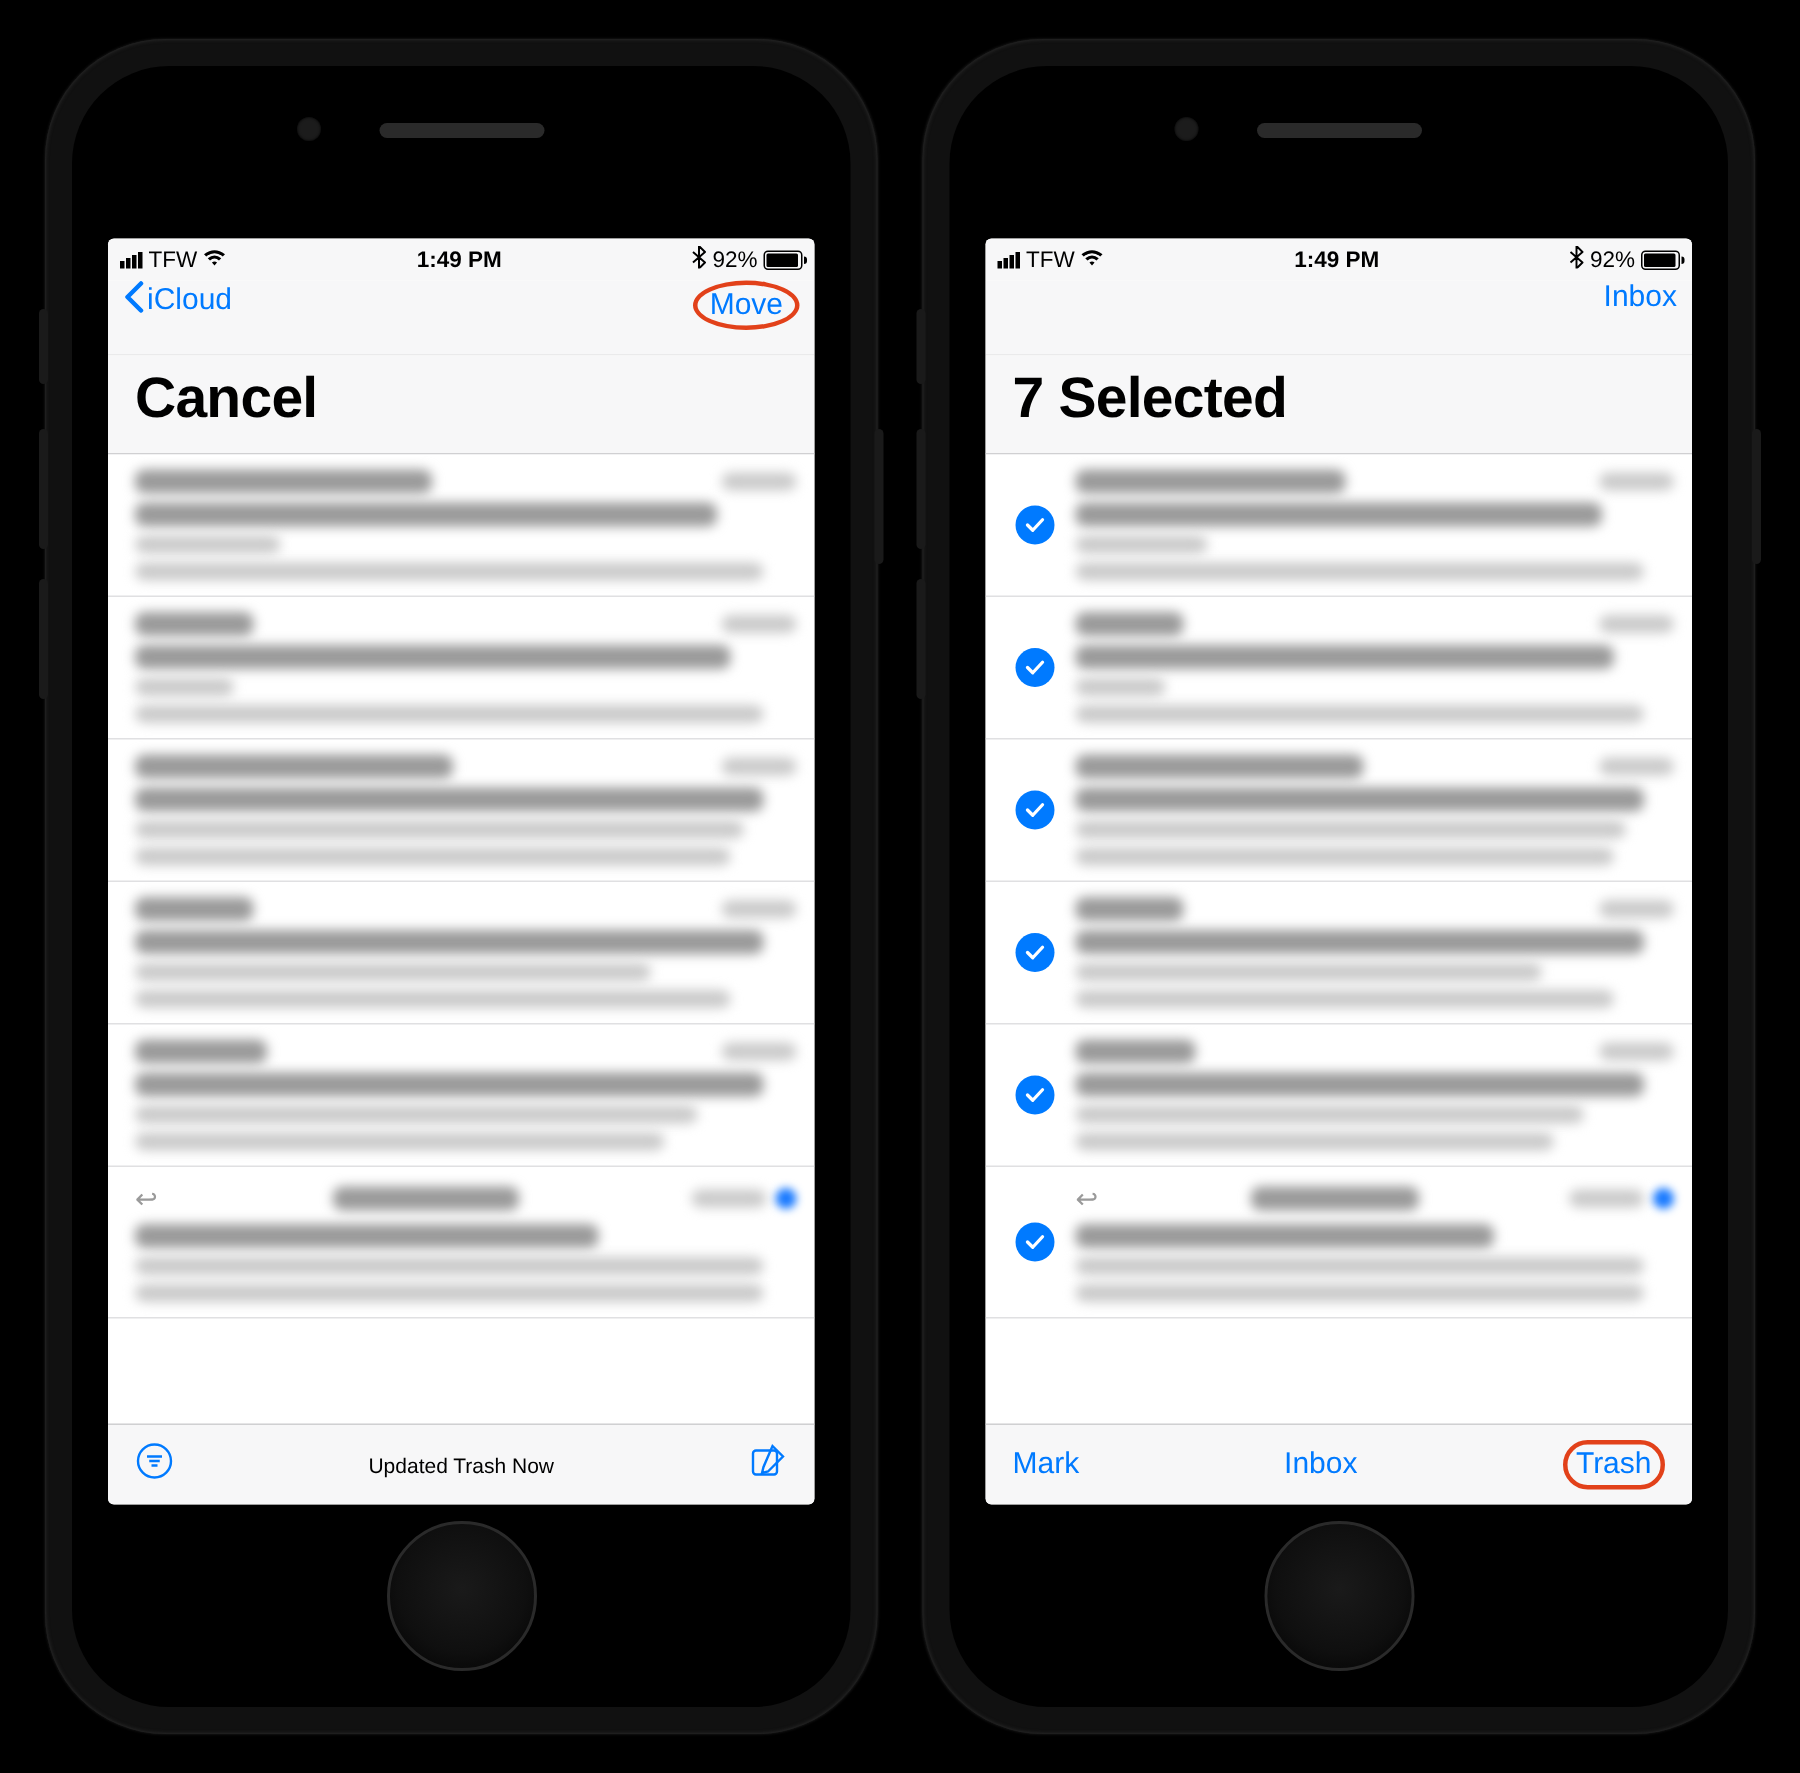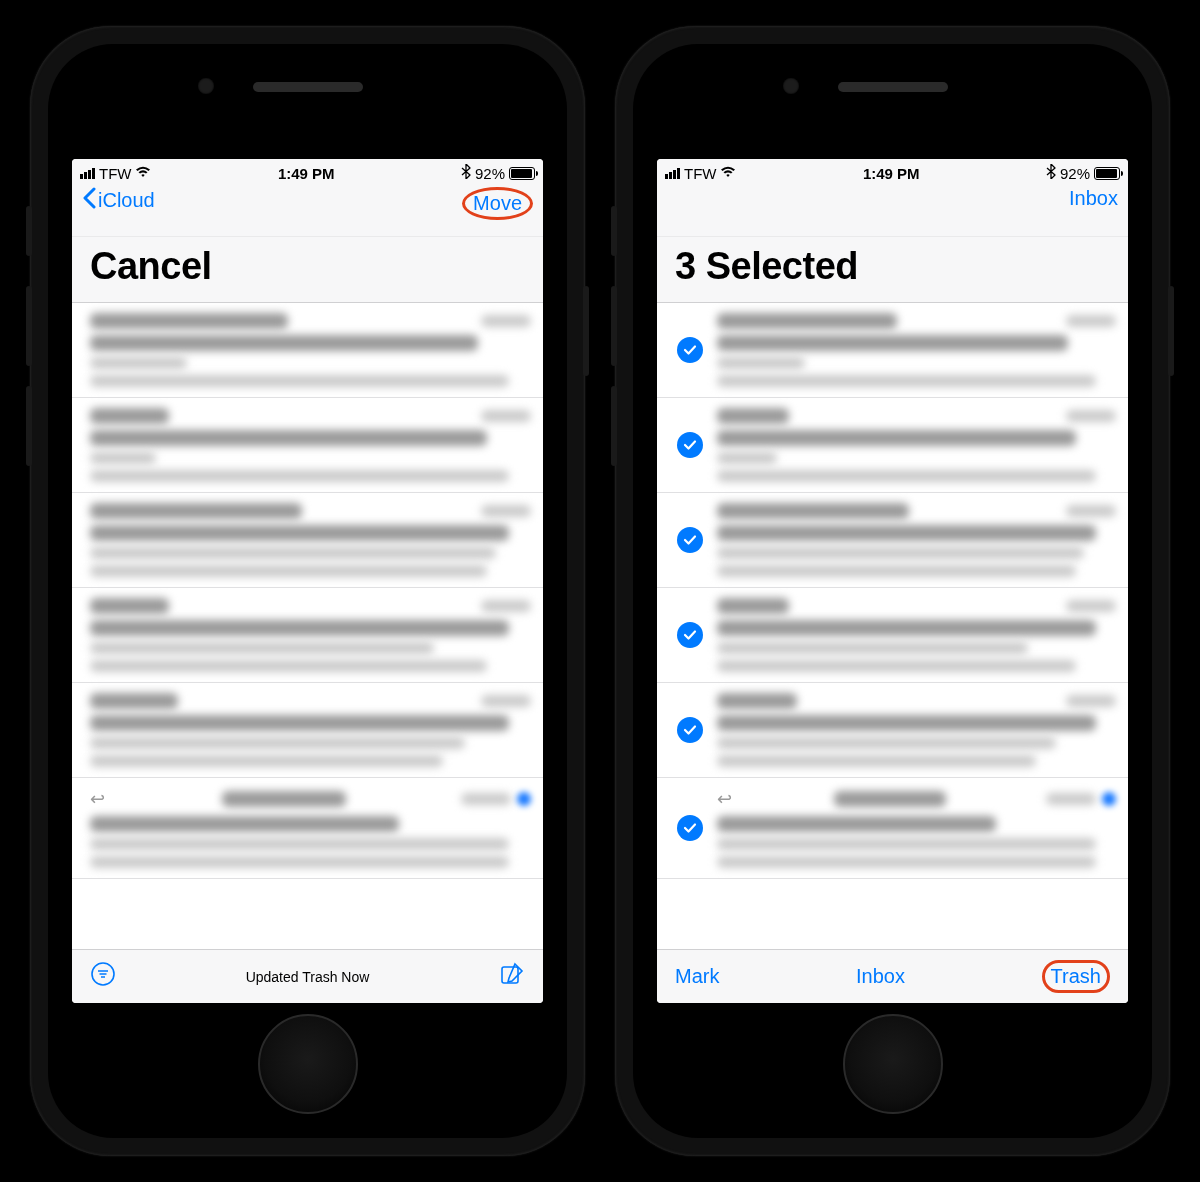--- a/index.html
+++ b/index.html
@@ -385,21 +385,21 @@
       </div>
 
       <div class="nav-bar">
         <div class="nav-left"></div>
         <div class="nav-right">
           <span class="nav-link">Inbox</span>
         </div>
       </div>
 
       <div class="title-bar">
-        <h1>3 Selected</h1>
+        <h1>7 Selected</h1>
       </div>
 
       <div class="mail-list" id="mail-list-right">
           <div class="mail-row">
             <div class="check-col">
               <span class="check-circle">
                 <svg viewBox="0 0 14 14">
                   <path d="M2 7 L5.5 10.5 L12 3.5" stroke="#fff" stroke-width="2.2" fill="none" stroke-linecap="round" stroke-linejoin="round"></path>
                 </svg>
               </span>

